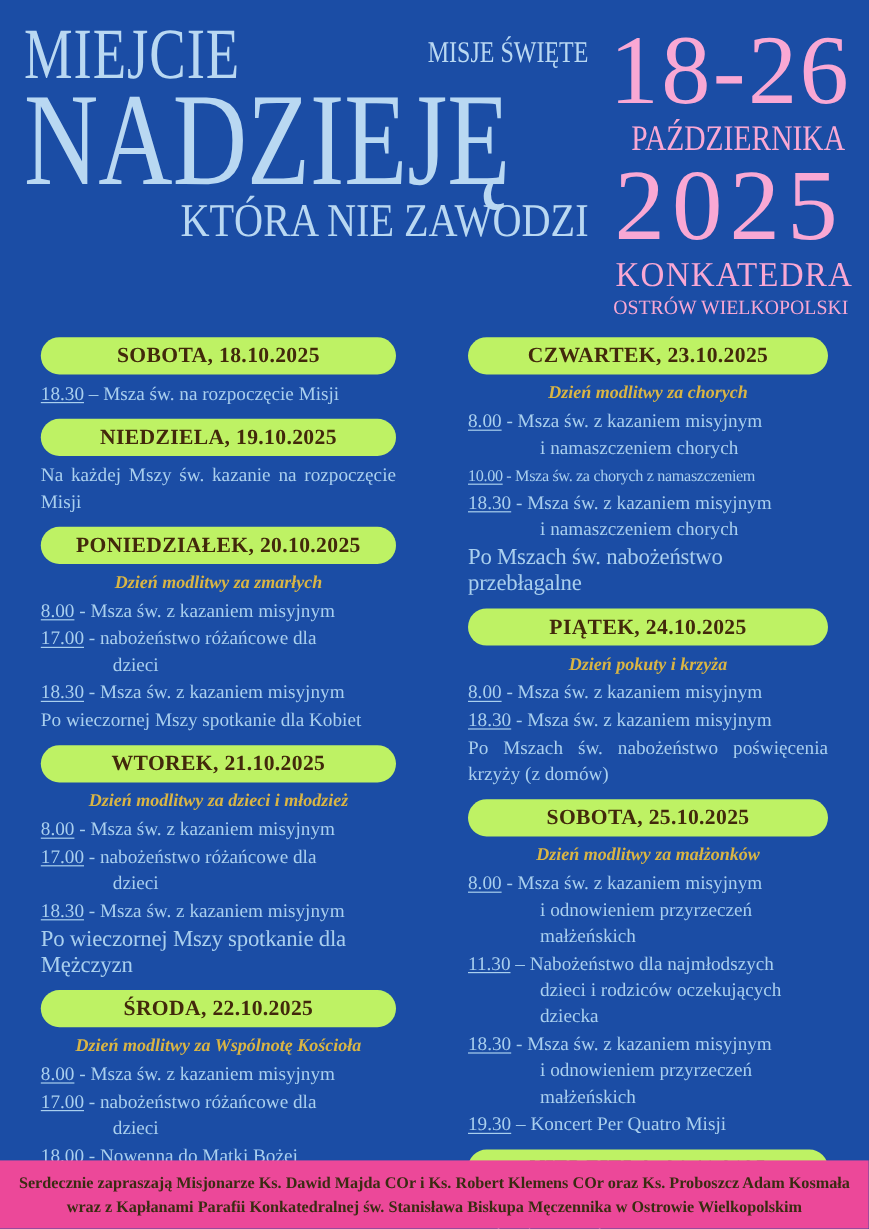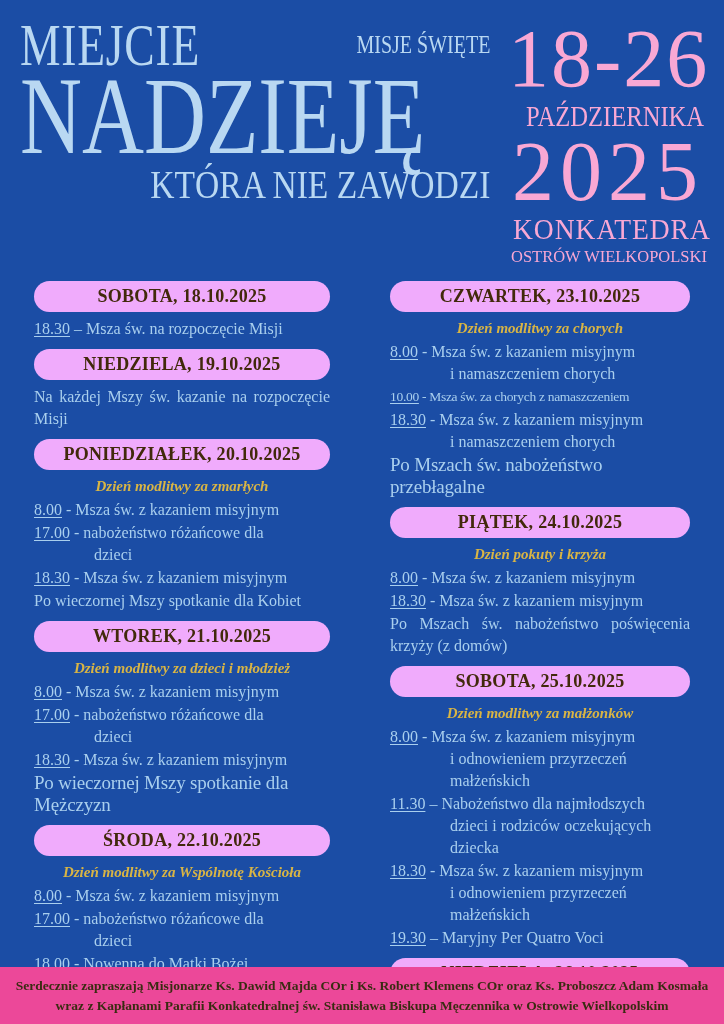--- a/index.html
+++ b/index.html
@@ -34,21 +34,21 @@
              transform:scaleX(.95); transform-origin:50% 50%; }
   .d-city  { font-size:17px; line-height:1.2; white-space:nowrap;
              transform:scaleX(.97); transform-origin:50% 50%; }
 
   
   .cols { display:flex; padding:14px 0 0 34px; }
   .col-l { width:296px; flex:none; }
   .col-r { width:300px; flex:none; margin-left:60px; }
   .block { margin-bottom:9px; }
   .pill {
-    background:#f0abfc; color:#42290b;
+    background:#bef264; color:#42290b;
     height:31px; border-radius:17px;
     display:flex; align-items:center; justify-content:center;
     font-weight:bold; font-size:18px; letter-spacing:.3px;
     margin-bottom:6px;
   }
   .subtitle {
     text-align:center; font-style:italic; font-weight:bold;
     color:#d9b544; font-size:15px; line-height:21px; margin:0 0 2px 0;
   }
   .entry, .note, .para {
@@ -172,21 +172,21 @@
         <div class="subtitle">Dzień modlitwy za małżonków</div>
         <p class="entry"><span class="time">8.00</span> <span class="etext">- Msza św. z kazaniem misyjnym
 i odnowieniem przyrzeczeń
 małżeńskich</span></p>
         <p class="entry"><span class="time">11.30</span> <span class="etext">– Nabożeństwo dla najmłodszych
 dzieci i rodziców oczekujących
 dziecka</span></p>
         <p class="entry"><span class="time">18.30</span> <span class="etext">- Msza św. z kazaniem misyjnym
 i odnowieniem przyrzeczeń
 małżeńskich</span></p>
-        <p class="entry"><span class="time">19.30</span> <span class="etext">– Maryjny Per Quatro Voci</span></p>
+        <p class="entry"><span class="time">19.30</span> <span class="etext">– Koncert Per Quatro Misji</span></p>
       </div>
 
       <div class="block">
         <div class="pill">NIEDZIELA, 26.10.2025</div>
         <p class="para pre">Na każdej Mszy św. zakończenie Misji
 z odpustem zupełnym</p>
       </div>
 
     </section>
   </main>

